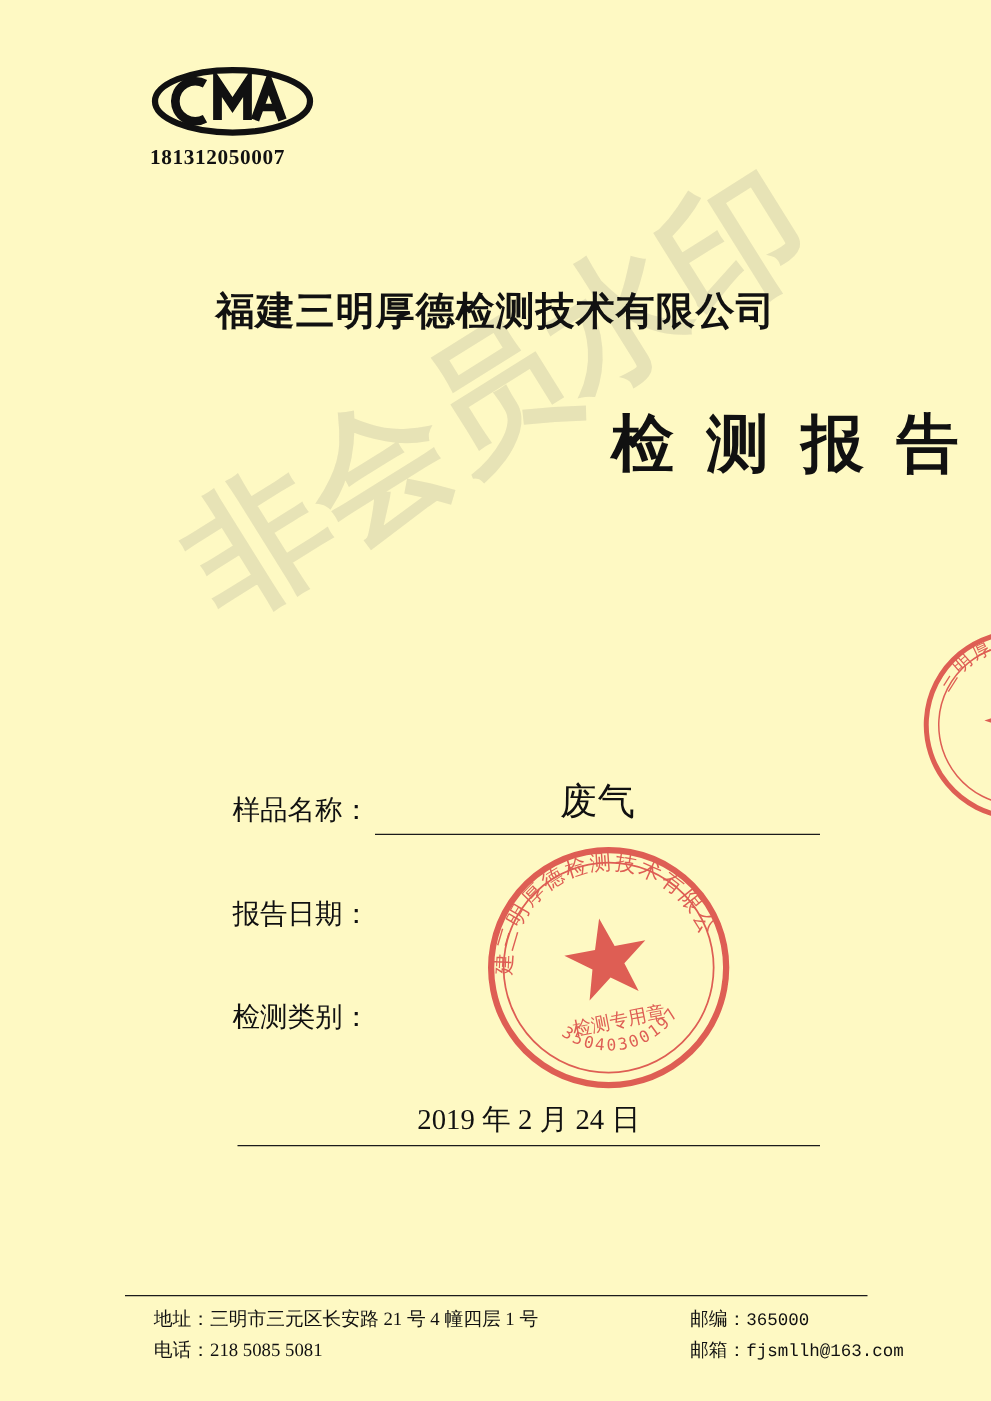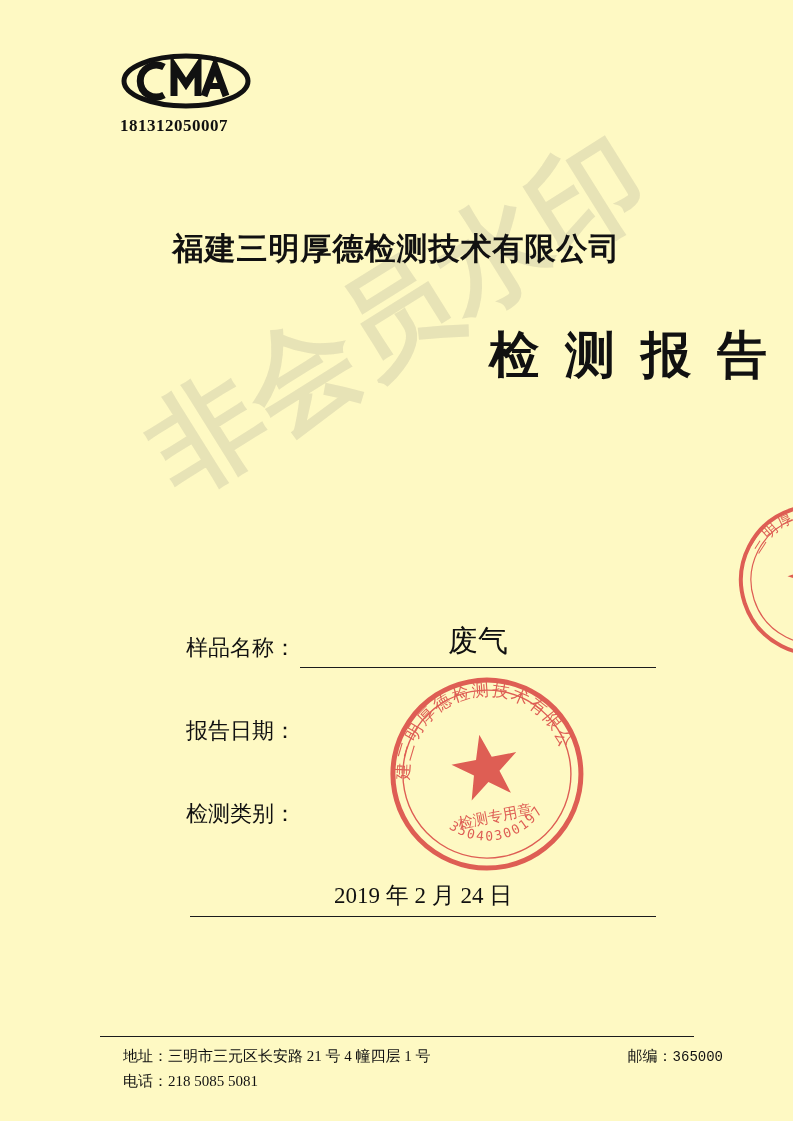--- a/index.html
+++ b/index.html
@@ -251,16 +251,17 @@
   </div>
 
   <div class="footer-rule"></div>
   <div class="footer">
     <div class="footer-col left">
       <div>地址：三明市三元区长安路 21 号 4 幢四层 1 号</div>
       <div>电话：218 5085 5081</div>
     </div>
     <div class="footer-col right">
       <div><span>邮编：</span><span class="mono">365000</span></div>
+      <div><span>邮箱：</span><span class="mono">fjsmllh@163.com</span></div>
     </div>
   </div>
 
 </div>
 
 </body></html>

